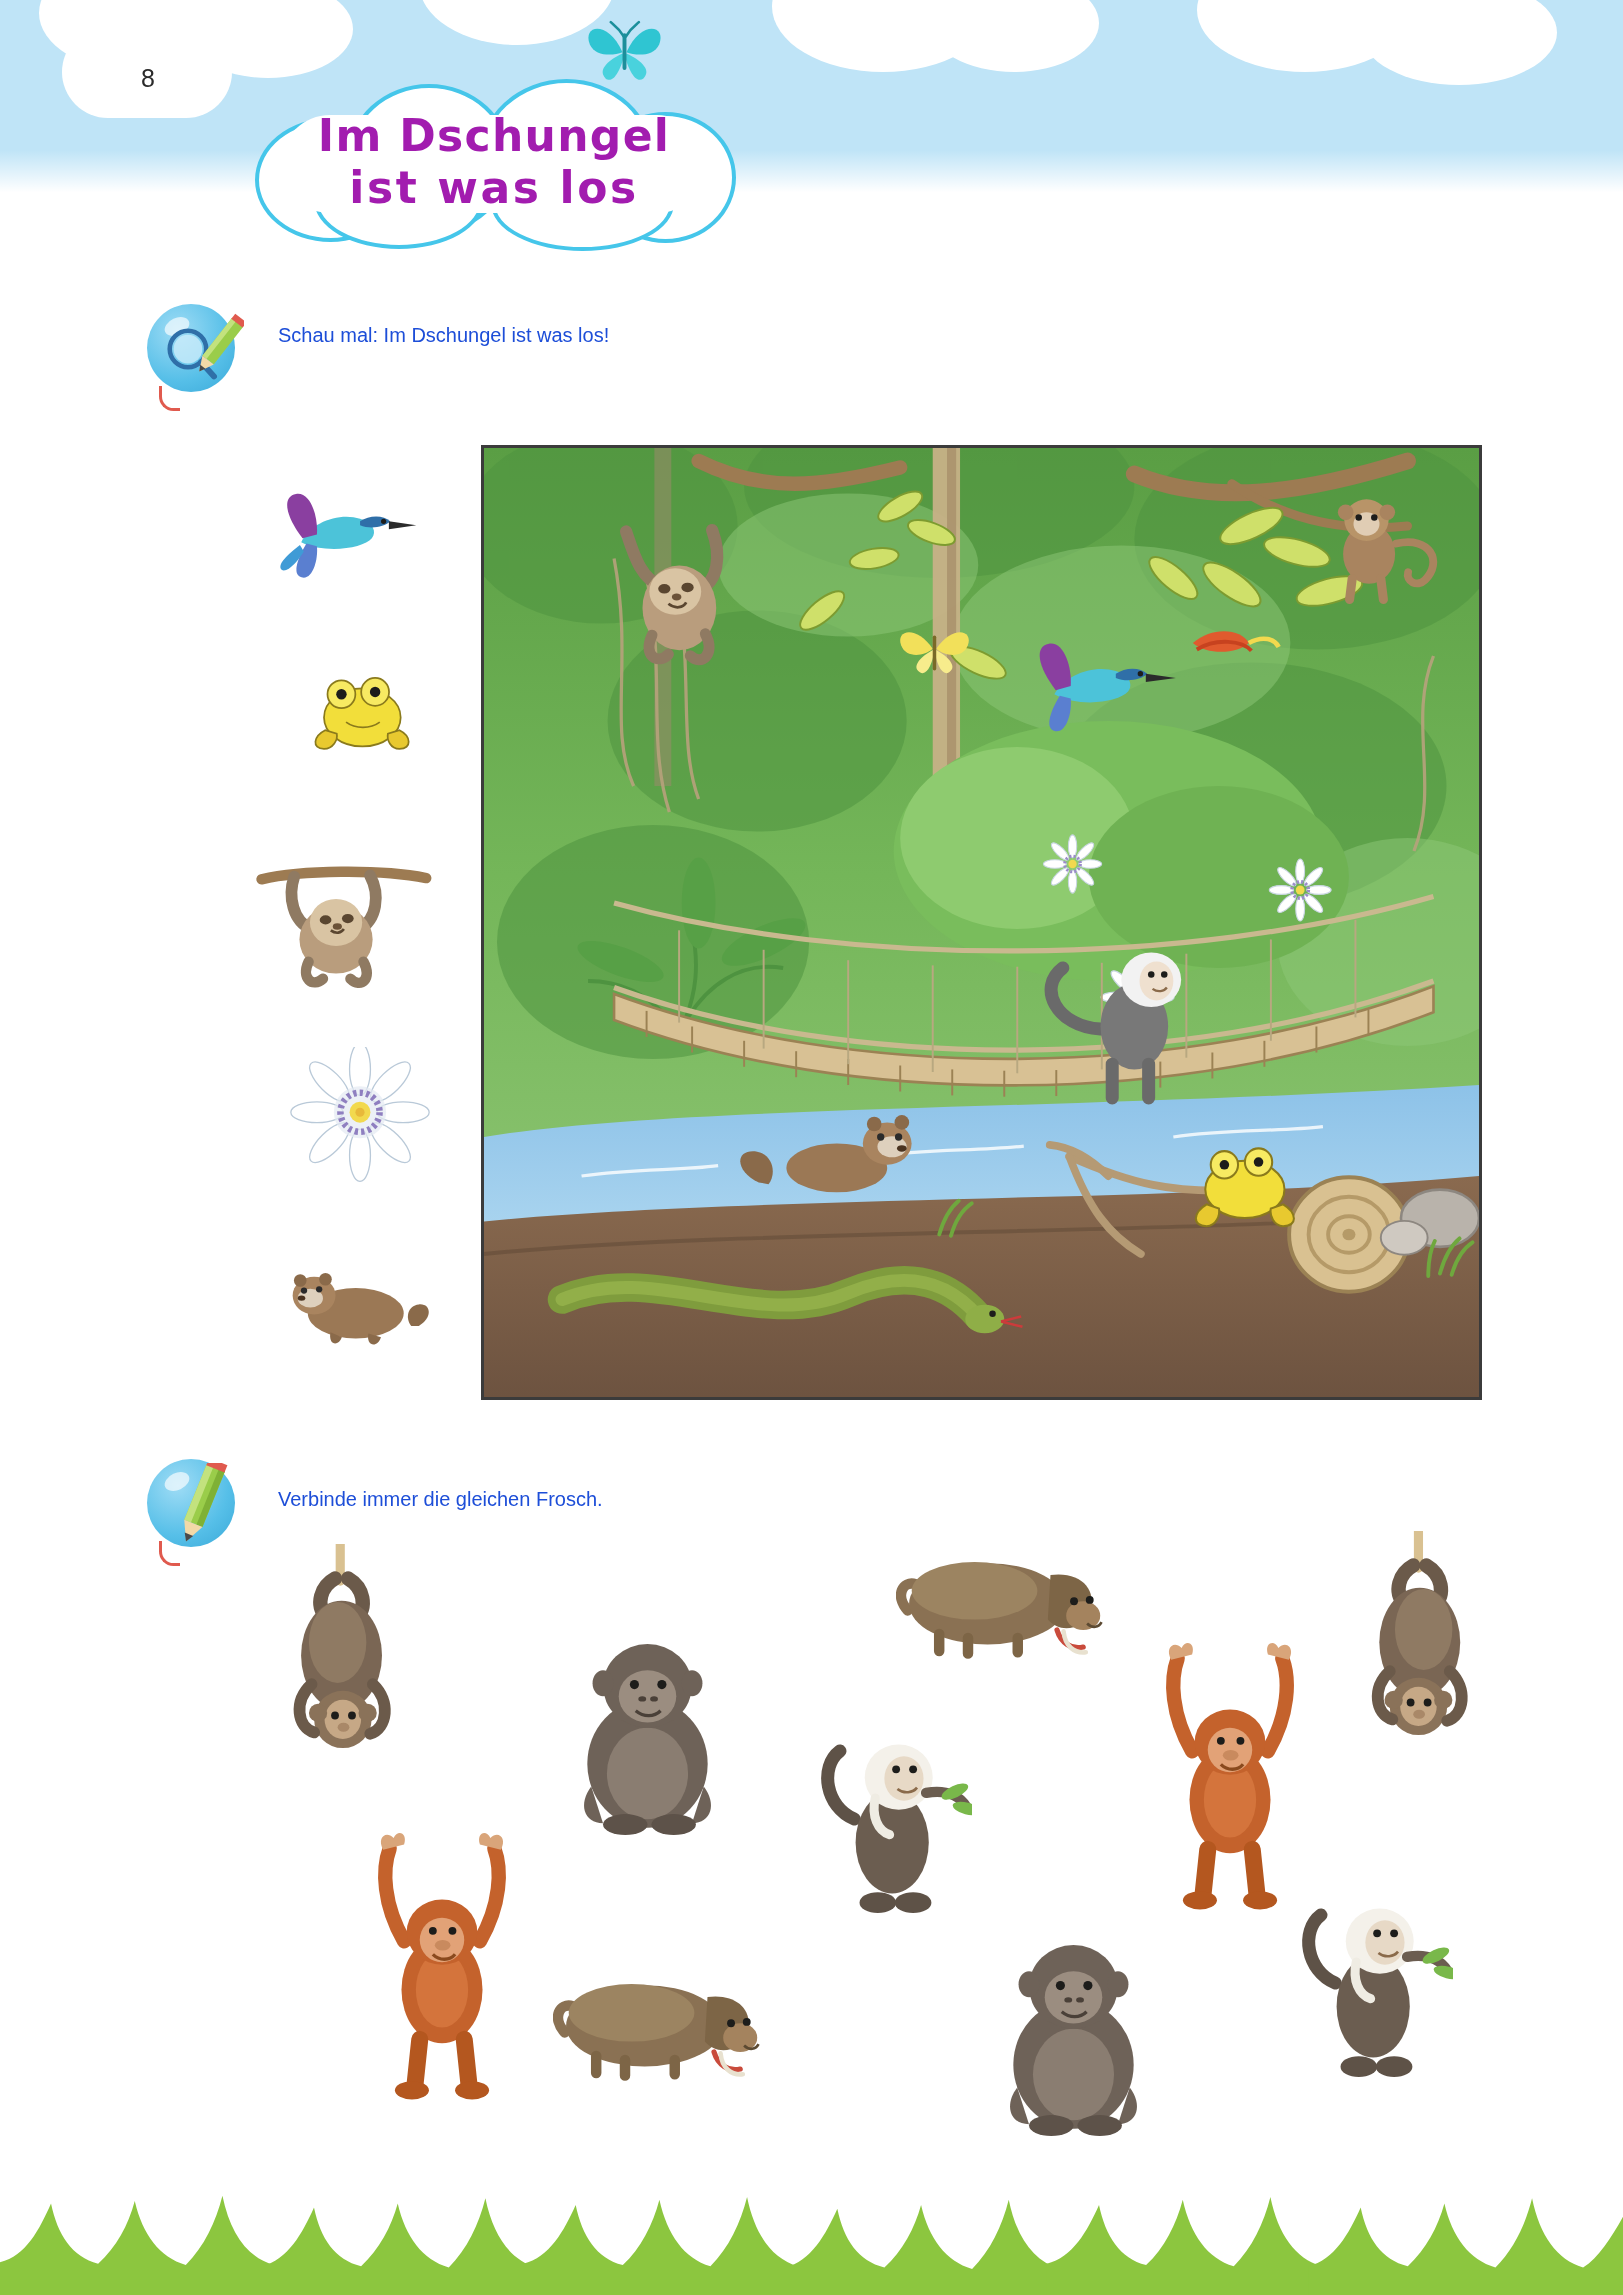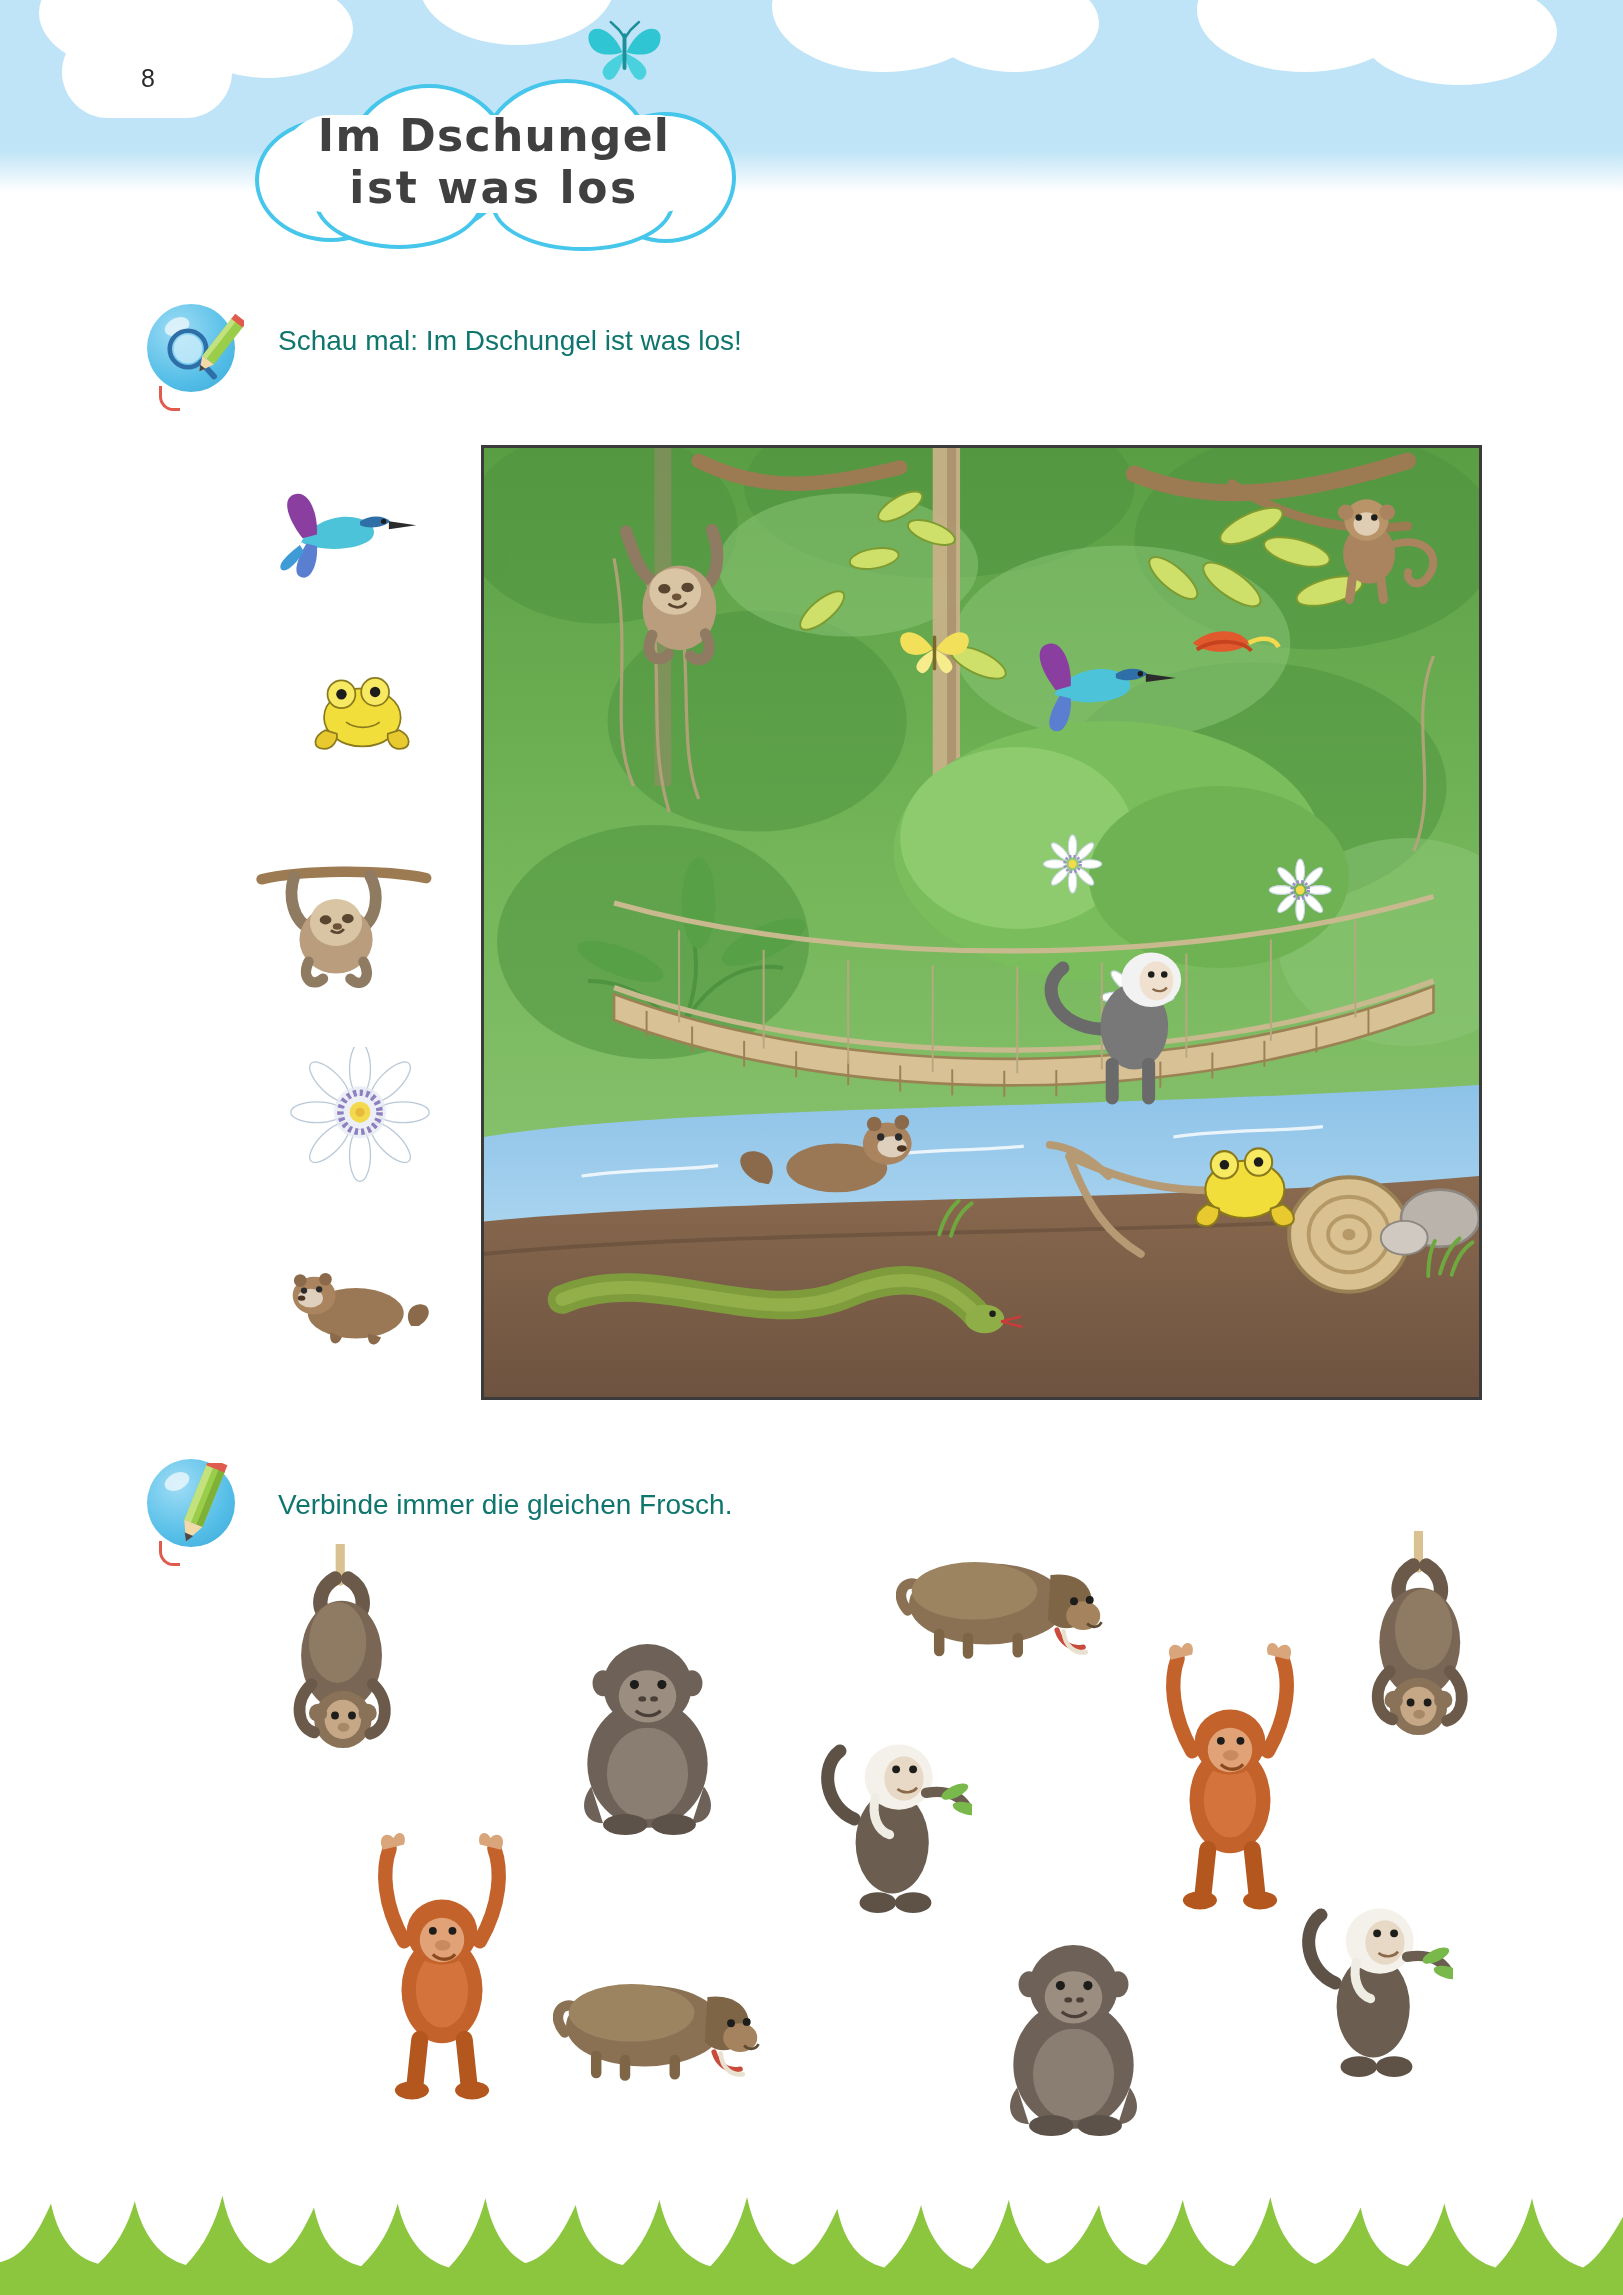--- a/index.html
+++ b/index.html
@@ -77,43 +77,43 @@
     left: 39px; top: 36px;
     width: 425px; height: 98px;
     background: #ffffff;
     border-radius: 52px;
   }
   .title-text {
     position: absolute;
     left: 0; top: 31px;
     width: 504px;
     text-align: center;
-    color: #404040;
+    color: #a21caf;
     font-size: 44px;
     line-height: 1.18;
     letter-spacing: 1.3px;
     font-family: "DejaVu Sans", sans-serif;
     font-weight: bold;
     z-index: 5;
   }
   .title-line2 { letter-spacing: 2.6px; }
 
   
   .butterfly-top {
     position: absolute;
     left: 582px; top: 13px;
     width: 85px; height: 72px;
     z-index: 6;
   }
 
   
   .instr {
     position: absolute;
-    font-size: 28px;
-    color: #0f766e;
+    font-size: 20px;
+    color: #1d4ed8;
     line-height: 1.45;
     font-family: "Liberation Sans", sans-serif;
   }
   .pencil-bubble {
     position: absolute;
     width: 98px; height: 98px;
   }
   .pencil-bubble .ball {
     position: absolute;
     left: 0; top: 0;

